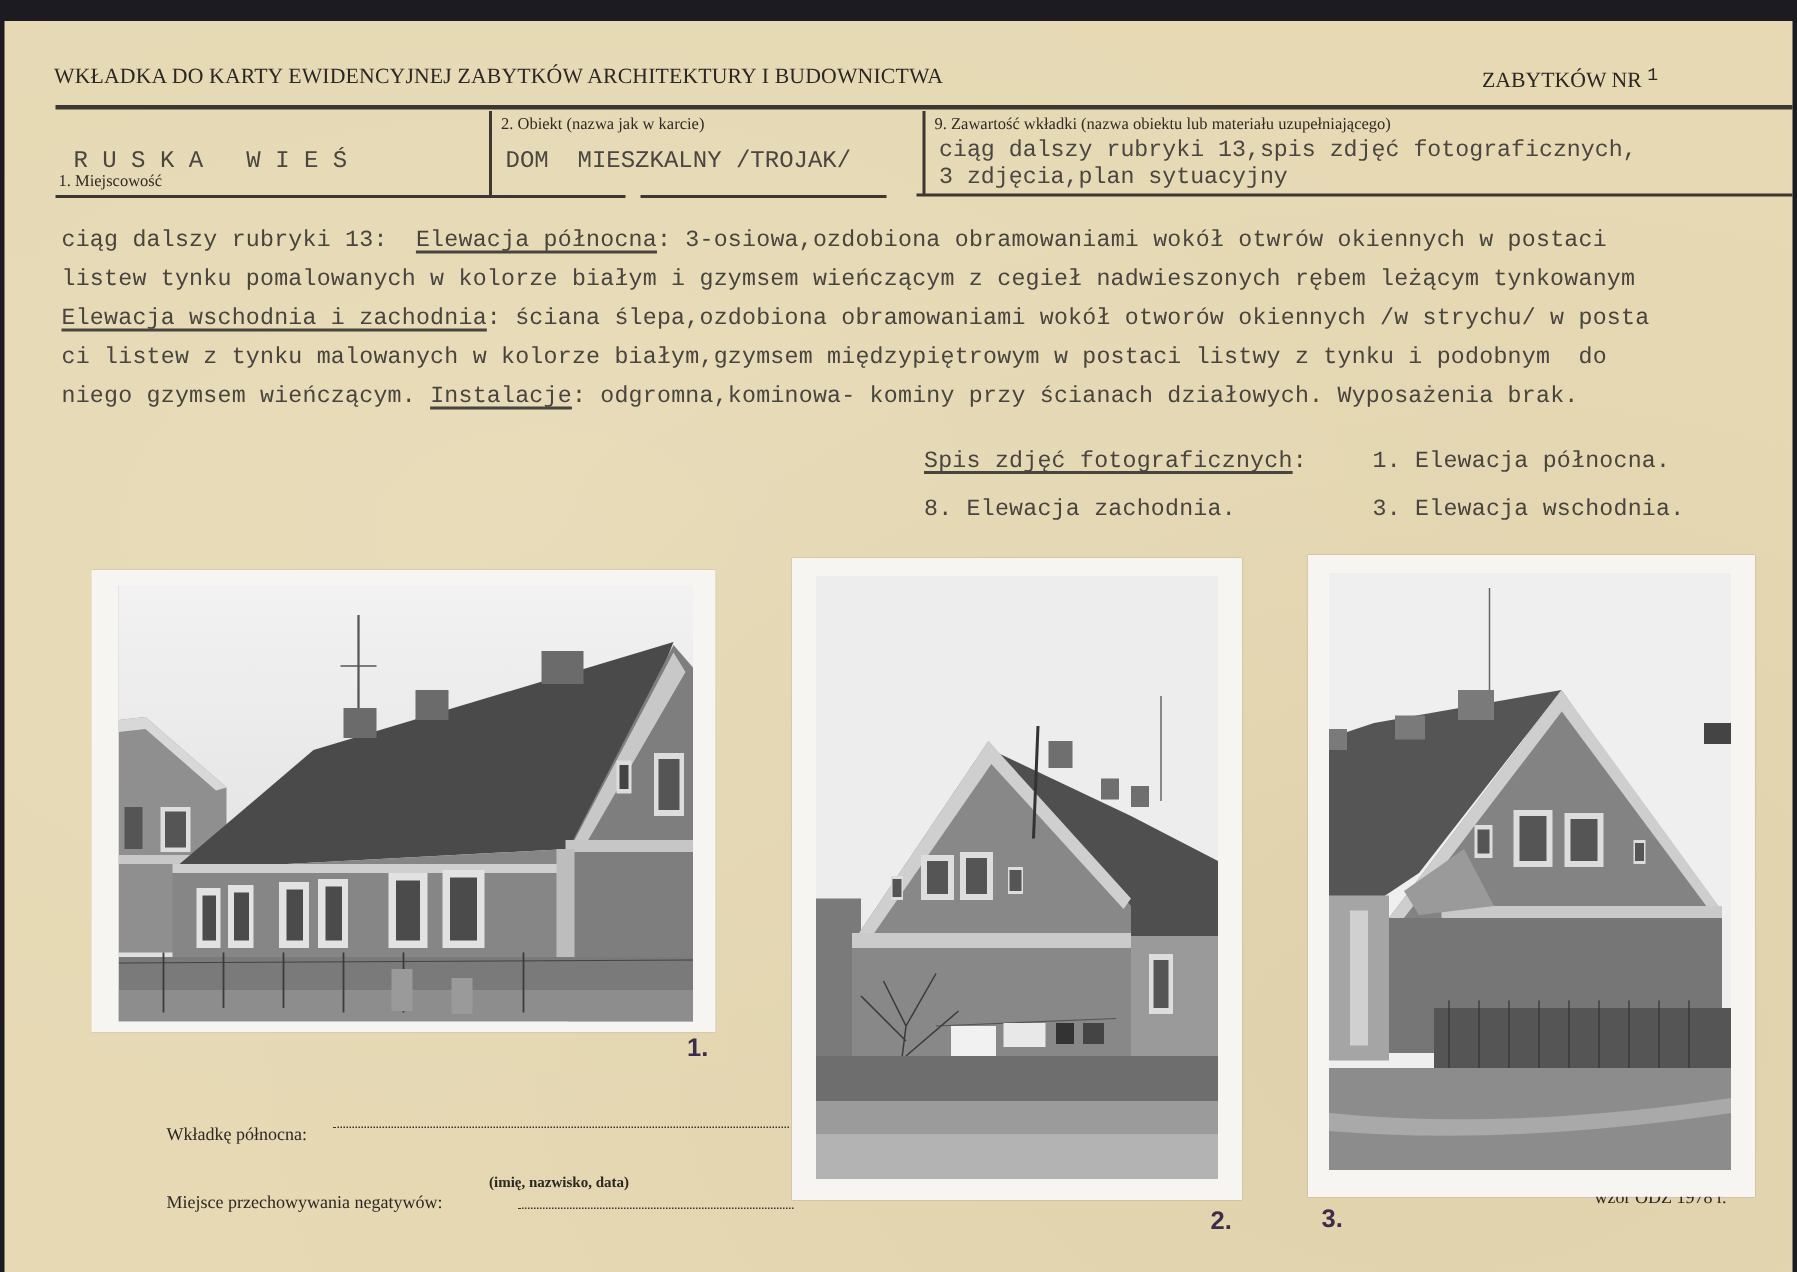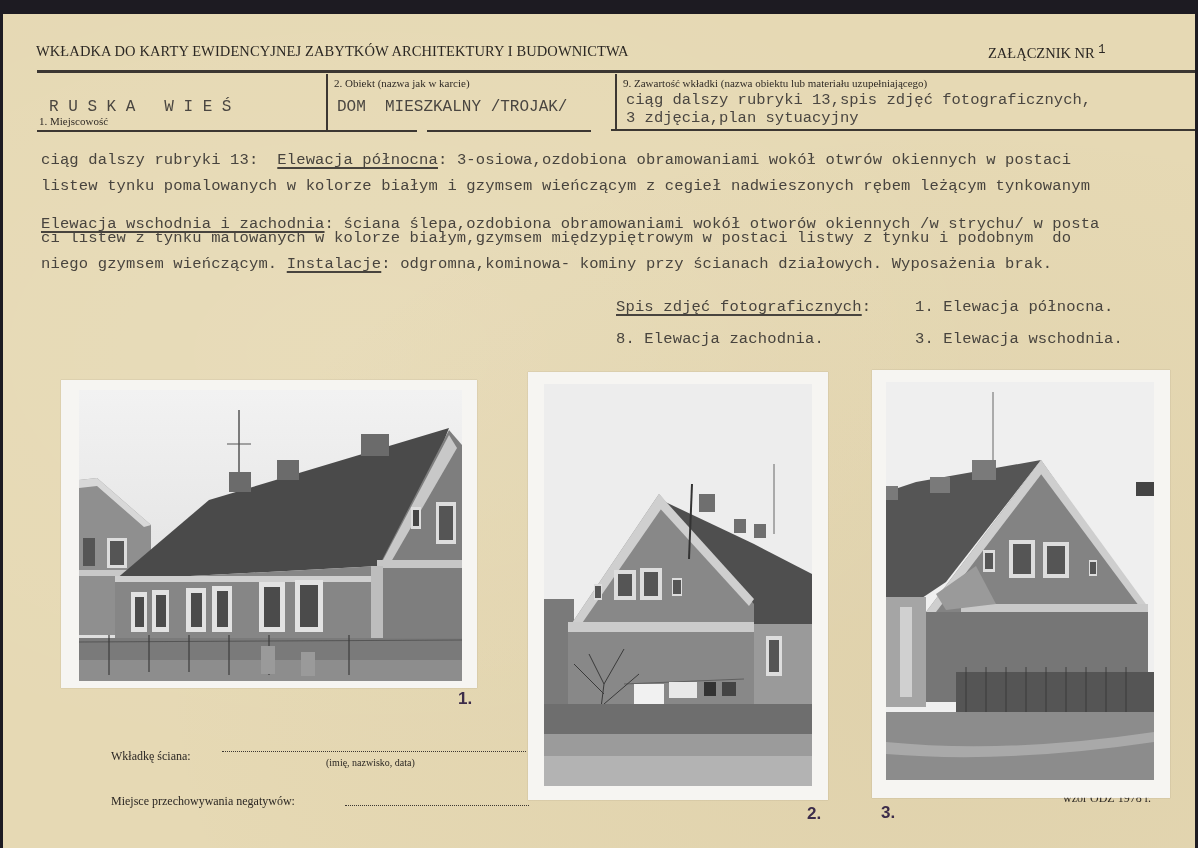--- a/index.html
+++ b/index.html
@@ -29,29 +29,29 @@
   .u { text-decoration: underline; text-decoration-thickness: 1.5px; text-underline-offset: 3px; }
   .photo {
     position: absolute; background: #f6f5f2;
     box-shadow: 0 0 1px rgba(0,0,0,0.25);
   }
   .photo .img { position: absolute; overflow: hidden; background: #cfcfcf; }
   .photo svg { display: block; }
   .num { font-family: "Liberation Sans", sans-serif; font-weight: bold; color: #3c2c4a; font-size: 17px; }
   .dotline { border-bottom: 1.5px dotted #3c3732; }
   .small-serif { font-size: 12px; color: #2b2723; }
-  .tiny-serif { font-size: 10px; color: #2b2723; font-weight: normal; }
+  .tiny-serif { font-size: 10px; color: #2b2723; font-weight: bold; margin-top: 26px; }
 </style>
 </head>
 <body>
 
 <div class="paper">
 
   <div class="abs serif title">WKŁADKA DO KARTY EWIDENCYJNEJ ZABYTKÓW ARCHITEKTURY I BUDOWNICTWA</div>
-  <div class="abs serif zal"><span>ZAŁĄCZNIK NR</span> <sup>1</sup></div>
+  <div class="abs serif zal"><span>ZABYTKÓW NR</span> <sup>1</sup></div>
 
   <div class="abs rule" style="left:34px; top:56px; width:1158px;"></div>
 
   <div class="abs serif lbl" style="left:36px; top:63px;margin-top:38px;">1. Miejscowość</div>
   <div class="abs mono typed" style="left:46px; top:84px; white-space:pre; font-size:16px;">R U S K A   W I E Ś</div>
   <div class="abs vrule" style="left:323px; top:60px; height:56px;"></div>
 
   <div class="abs serif lbl" style="left:331px; top:63px;">2. Obiekt (nazwa jak w karcie)</div>
   <div class="abs mono typed" style="left:334px; top:84px; white-space:pre; font-size:16px;">DOM  MIESZKALNY /TROJAK/</div>
   <div class="abs vrule" style="left:612px; top:60px; height:56px;"></div>
@@ -59,21 +59,21 @@
   <div class="abs serif lbl" style="left:620px; top:63px;">9. Zawartość wkładki (nazwa obiektu lub materiału uzupełniającego)</div>
   <div class="abs mono typed" style="left:623px; top:77px; font-size:15.5px; white-space:pre;">ciąg dalszy rubryki 13,spis zdjęć fotograficznych,</div>
   <div class="abs mono typed" style="left:623px; top:95px; font-size:15.5px; white-space:pre;">3 zdjęcia,plan sytuacyjny</div>
 
   <div class="abs thin" style="left:34px; top:116px; width:380px;"></div>
   <div class="abs thin" style="left:424px; top:116px; width:164px;"></div>
   <div class="abs thin" style="left:608px; top:115px; width:584px;"></div>
 
   <div class="abs mono body-text" style="top:137px;"><span>ciąg dalszy rubryki 13:  </span><span class="u">Elewacja północna</span><span>: 3-osiowa,ozdobiona obramowaniami wokół otwrów okiennych w postaci</span></div>
   <div class="abs mono body-text" style="top:163px;">listew tynku pomalowanych w kolorze białym i gzymsem wieńczącym z cegieł nadwieszonych rębem leżącym tynkowanym</div>
-  <div class="abs mono body-text" style="top:189px;margin-top:12px;"><span class="u">Elewacja wschodnia i zachodnia</span><span>: ściana ślepa,ozdobiona obramowaniami wokół otworów okiennych /w strychu/ w posta</span></div>
+  <div class="abs mono body-text" style="top:189px;"><span class="u">Elewacja wschodnia i zachodnia</span><span>: ściana ślepa,ozdobiona obramowaniami wokół otworów okiennych /w strychu/ w posta</span></div>
   <div class="abs mono body-text" style="top:215px;">ci listew z tynku malowanych w kolorze białym,gzymsem międzypiętrowym w postaci listwy z tynku i podobnym  do</div>
   <div class="abs mono body-text" style="top:241px;"><span>niego gzymsem wieńczącym. </span><span class="u">Instalacje</span><span>: odgromna,kominowa- kominy przy ścianach działowych. Wyposażenia brak.</span></div>
 
   <div class="abs mono body-text" style="left:613px; top:284px;"><span class="u">Spis zdjęć fotograficznych</span><span>:</span></div>
   <div class="abs mono body-text" style="left:912px; top:284px;">1. Elewacja północna.</div>
   <div class="abs mono body-text" style="left:613px; top:316px;">8. Elewacja zachodnia.</div>
   <div class="abs mono body-text" style="left:912px; top:316px;">3. Elewacja wschodnia.</div>
 
   <div class="photo" style="left:58px; top:366px; width:416px; height:308px;">
     <div class="img" style="left:18px; top:10px; width:383px; height:291px;">
@@ -246,21 +246,21 @@
         </g>
         <rect x="250" y="100" width="18" height="14" fill="#444"></rect>
 
         <rect x="0" y="330" width="268" height="68" fill="#8c8c8c"></rect>
         <path d="M0,360 Q120,372 268,350 L268,360 Q120,382 0,372 Z" fill="#a9a9a9"></path>
       </svg>
     </div>
   </div>
   <div class="abs num" style="left:878px; top:789px;">3.</div>
 
-  <div class="abs serif small-serif" style="left:108px; top:735px;">Wkładkę ściana:</div>
+  <div class="abs serif small-serif" style="left:108px; top:735px;">Wkładkę północna:</div>
   <div class="abs dotline" style="left:219px; top:737px; width:304px; height:0;"></div>
   <div class="abs serif tiny-serif" style="left:323px; top:743px;">(imię, nazwisko, data)</div>
 
   <div class="abs serif small-serif" style="left:108px; top:780px;">Miejsce przechowywania negatywów:</div>
   <div class="abs dotline" style="left:342px; top:791px; width:184px; height:0;"></div>
   <div class="abs mono" style="left:348px; top:775px; font-size:14px;"></div>
 
   <div class="abs serif" style="left:1060px; top:777px; font-size:12px; color:#2b2723; clip-path: inset(45% 0 0 0);">wzór ODZ 1978 r.</div>
 </div>
 

